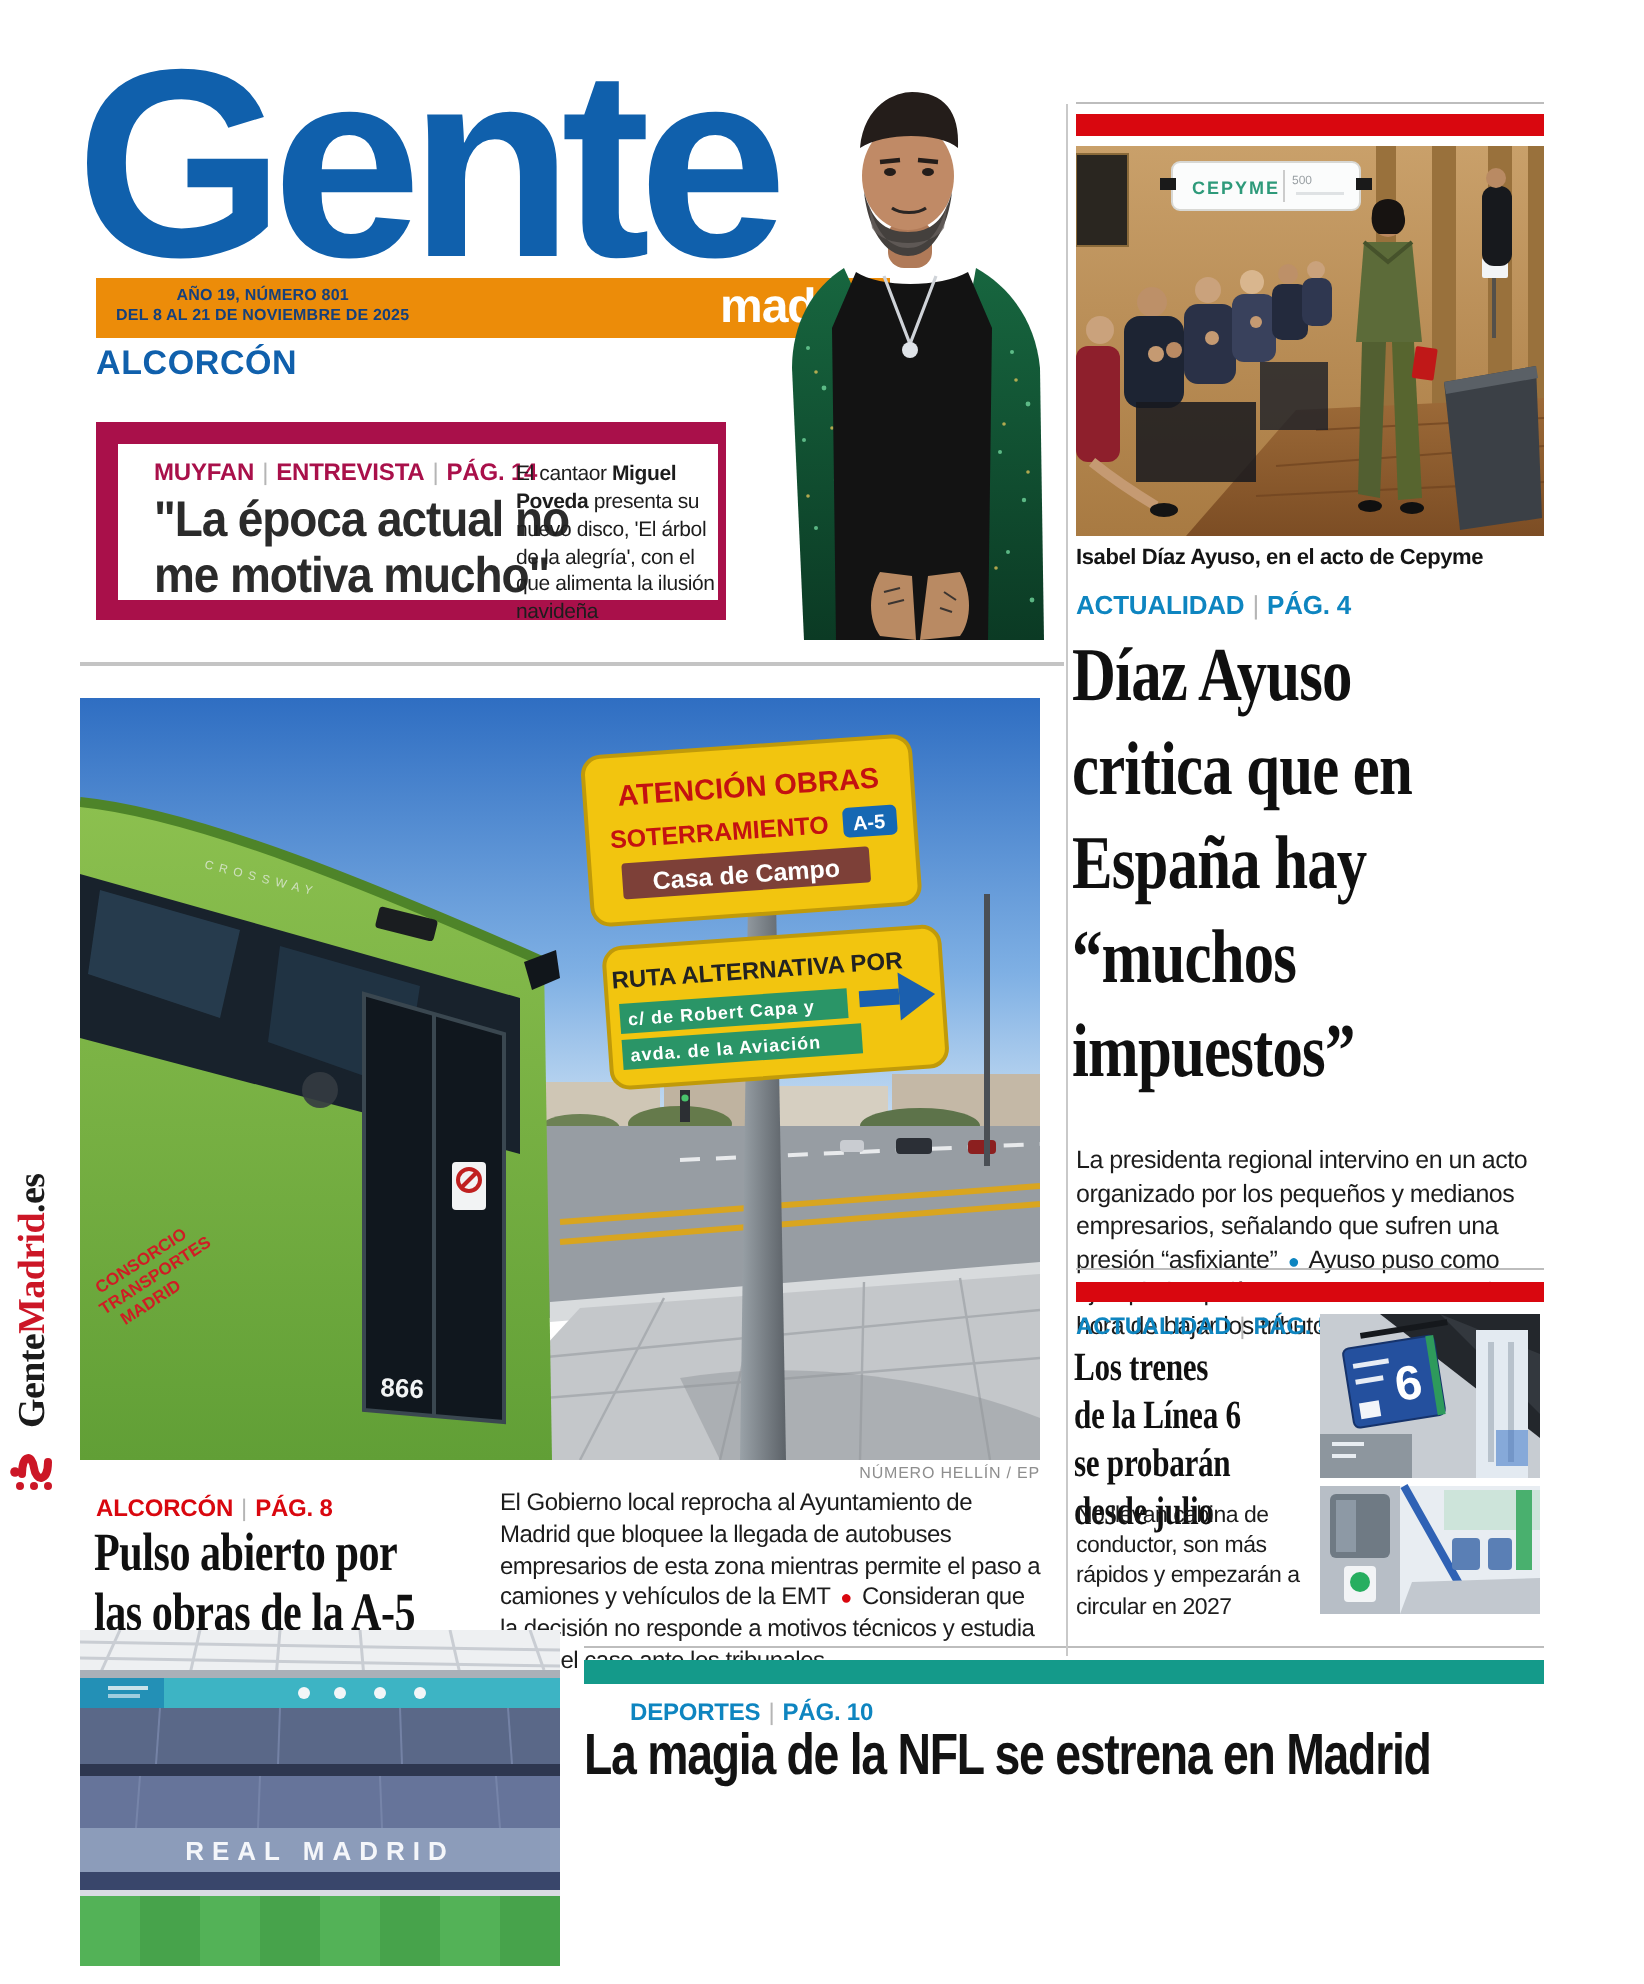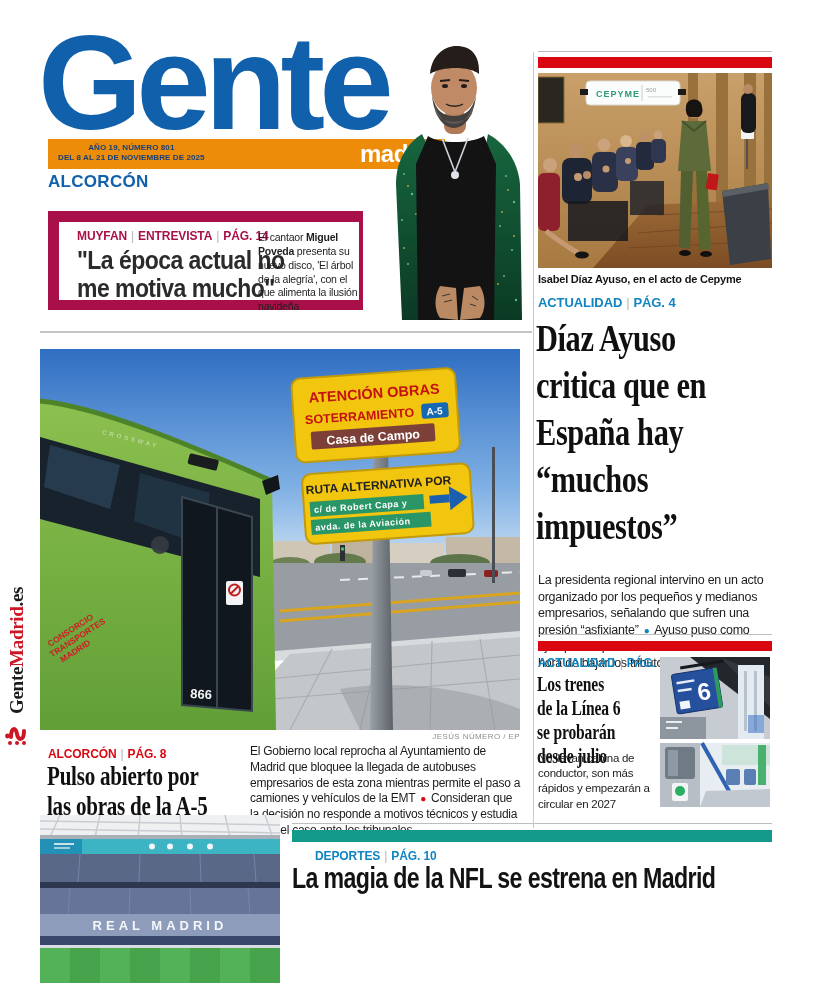--- a/index.html
+++ b/index.html
@@ -270,21 +270,21 @@
       <g fill="#1b5fae">
         <rect x="386" y="150" width="20" height="8"></rect>
         <polygon points="406,142 424,154 406,166"></polygon>
       </g>
       <rect x="266" y="148" width="114" height="15" fill="#2a9567"></rect>
       <text x="270" y="159" font-size="9" font-weight="bold" fill="#fff" letter-spacing=".5">c/ de Robert Capa y</text>
       <rect x="266" y="166" width="120" height="15" fill="#2a9567"></rect>
       <text x="270" y="177" font-size="9" font-weight="bold" fill="#fff" letter-spacing=".5">avda. de la Aviación</text>
     </g>
   </svg>
-  <div class="abs credit">JESÚS NÚMERO / EP</div>
+  <div class="abs credit">NÚMERO HELLÍN / EP</div>
 
   <div class="abs kicker a5-kicker">
     <span class="k-red">ALCORCÓN</span><span class="sep">|</span><span class="k-red">PÁG. 8</span>
   </div>
   <div class="abs serifhead a5-headline">Pulso abierto por<br>las obras de la A-5</div>
   <div class="abs bodytext a5-body">
     <span>El Gobierno local reprocha al Ayuntamiento de Madrid que bloquee la llegada de autobuses empresarios de esta zona mientras permite el paso a camiones y vehículos de la EMT</span>
     <span class="bullet-red">●</span>
     <span>Consideran que la decisión no responde a motivos técnicos y estudia llevar el caso ante los tribunales</span>
   </div>

